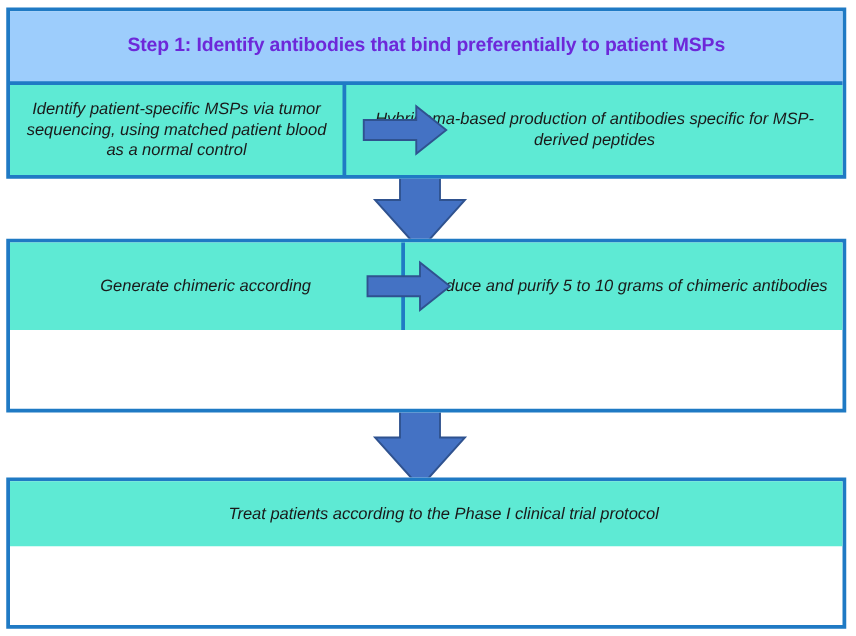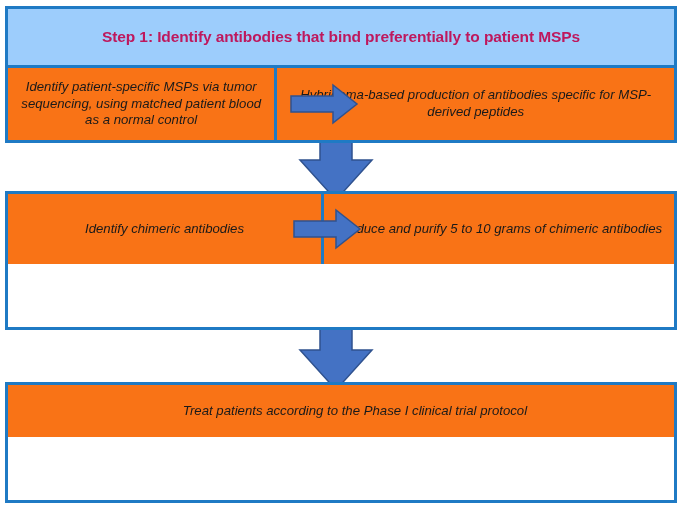--- a/index.html
+++ b/index.html
@@ -37,31 +37,31 @@
     background: #9DCDFC;
     border-bottom: 3px solid #1F7AC4;
     display: flex;
     align-items: center;
     justify-content: center;
     text-align: center;
   }
   .step-header-text {
     font-size: 15.5px;
     font-weight: bold;
-    color: #be185d;
+    color: #6d28d9;
     letter-spacing: -0.1px;
     line-height: 1.2;
   }
 
   .step-body {
     box-sizing: border-box;
     position: relative;
     display: flex;
     align-items: stretch;
-    background: #f97316;
+    background: #5eead4;
   }
   .cell {
     box-sizing: border-box;
     display: flex;
     align-items: center;
     justify-content: center;
     text-align: center;
     padding: 4px 10px;
   }
   .cell-text {
@@ -143,21 +143,21 @@
         <svg viewBox="0 0 66 38" width="66" height="38" preserveAspectRatio="none">
           <polygon points="0,11 42,11 42,0 66,19 42,38 42,27 0,27" fill="#4472C4" stroke="#2F528F" stroke-width="1.5"></polygon>
         </svg>
       </div>
     </div>
   </div>
 
   <div class="step-box" id="step-2">
     <div class="step-body">
       <div class="cell cell-left">
-        <span class="cell-text">Identify chimeric antibodies</span>
+        <span class="cell-text">Generate chimeric according</span>
       </div>
       <div class="cell cell-right">
         <span class="cell-text">Produce and purify 5 to 10 grams of chimeric antibodies</span>
       </div>
       <div class="arrow-right" id="arrow-right-2">
         <svg viewBox="0 0 66 38" width="66" height="38" preserveAspectRatio="none">
           <polygon points="0,11 42,11 42,0 66,19 42,38 42,27 0,27" fill="#4472C4" stroke="#2F528F" stroke-width="1.5"></polygon>
         </svg>
       </div>
     </div>

